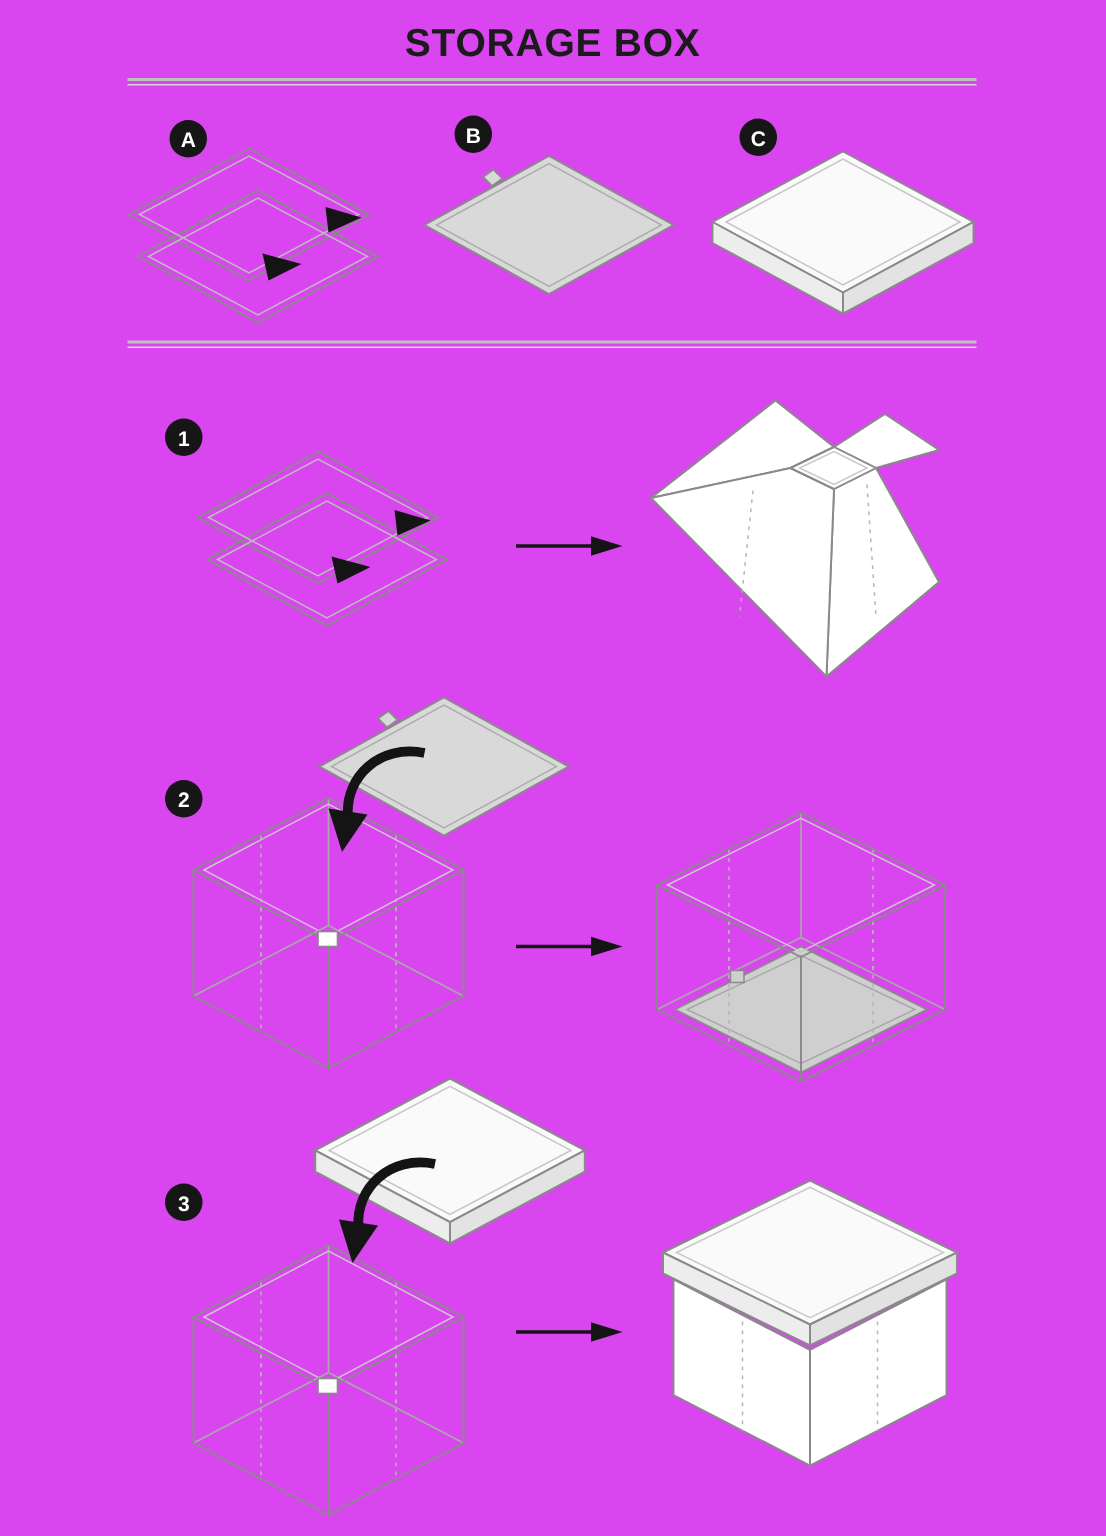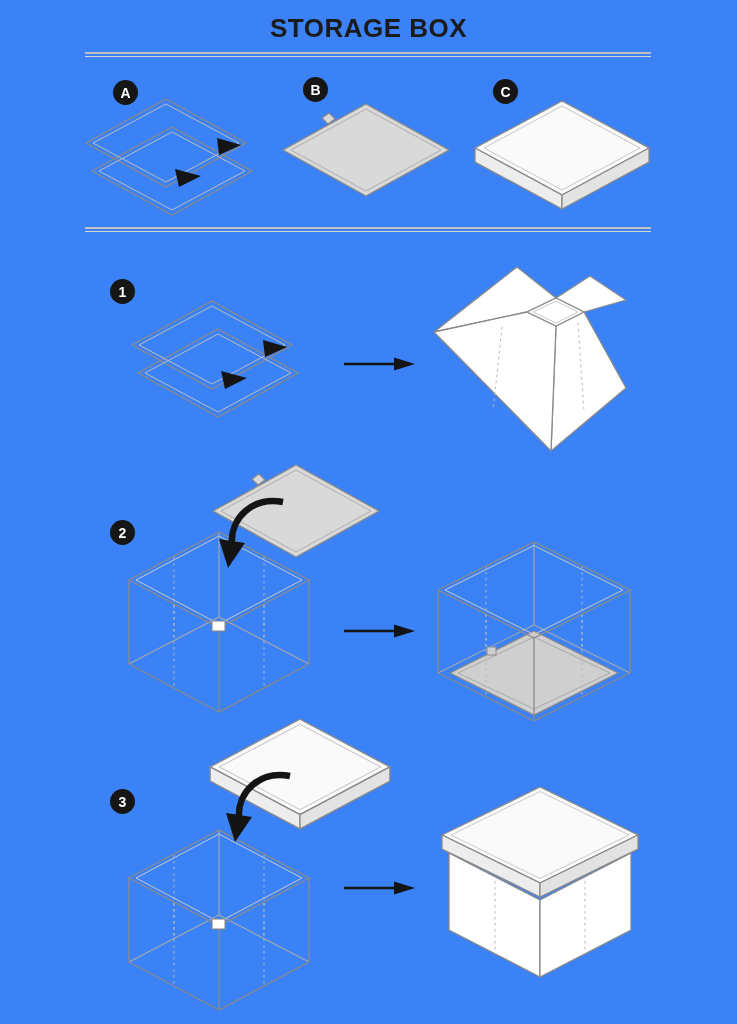--- a/index.html
+++ b/index.html
@@ -1,18 +1,18 @@
 <!DOCTYPE html>
 <html><head>
 <meta charset="utf-8">
 <style>
   * { margin:0; padding:0; box-sizing:border-box; }
   html, body { background:#ffffff; }
   body { font-family:"Liberation Sans", sans-serif; }
-  .sheet { position:relative; width:737px; height:1024px; background:#3b82f6; overflow:hidden; margin:0 auto; }
+  .sheet { position:relative; width:737px; height:1024px; background:#d946ef; overflow:hidden; margin:0 auto; }
   .title { position:absolute; top:13px; left:0; width:100%; text-align:center;
            font-size:26px; font-weight:700; letter-spacing:.5px; color:#1b1b1b; }
   .rule  { position:absolute; left:85px; width:566px; height:5px;
            border-top:2px solid #c1c1c1; border-bottom:1px solid #d7d7d7; }
   .badge { position:absolute; width:25px; height:25px; border-radius:50%;
            background:#161616; color:#ffffff; font-size:14px; font-weight:700;
            display:flex; align-items:center; justify-content:center; line-height:1; }
   .art   { position:absolute; }
 </style>
 </head>

